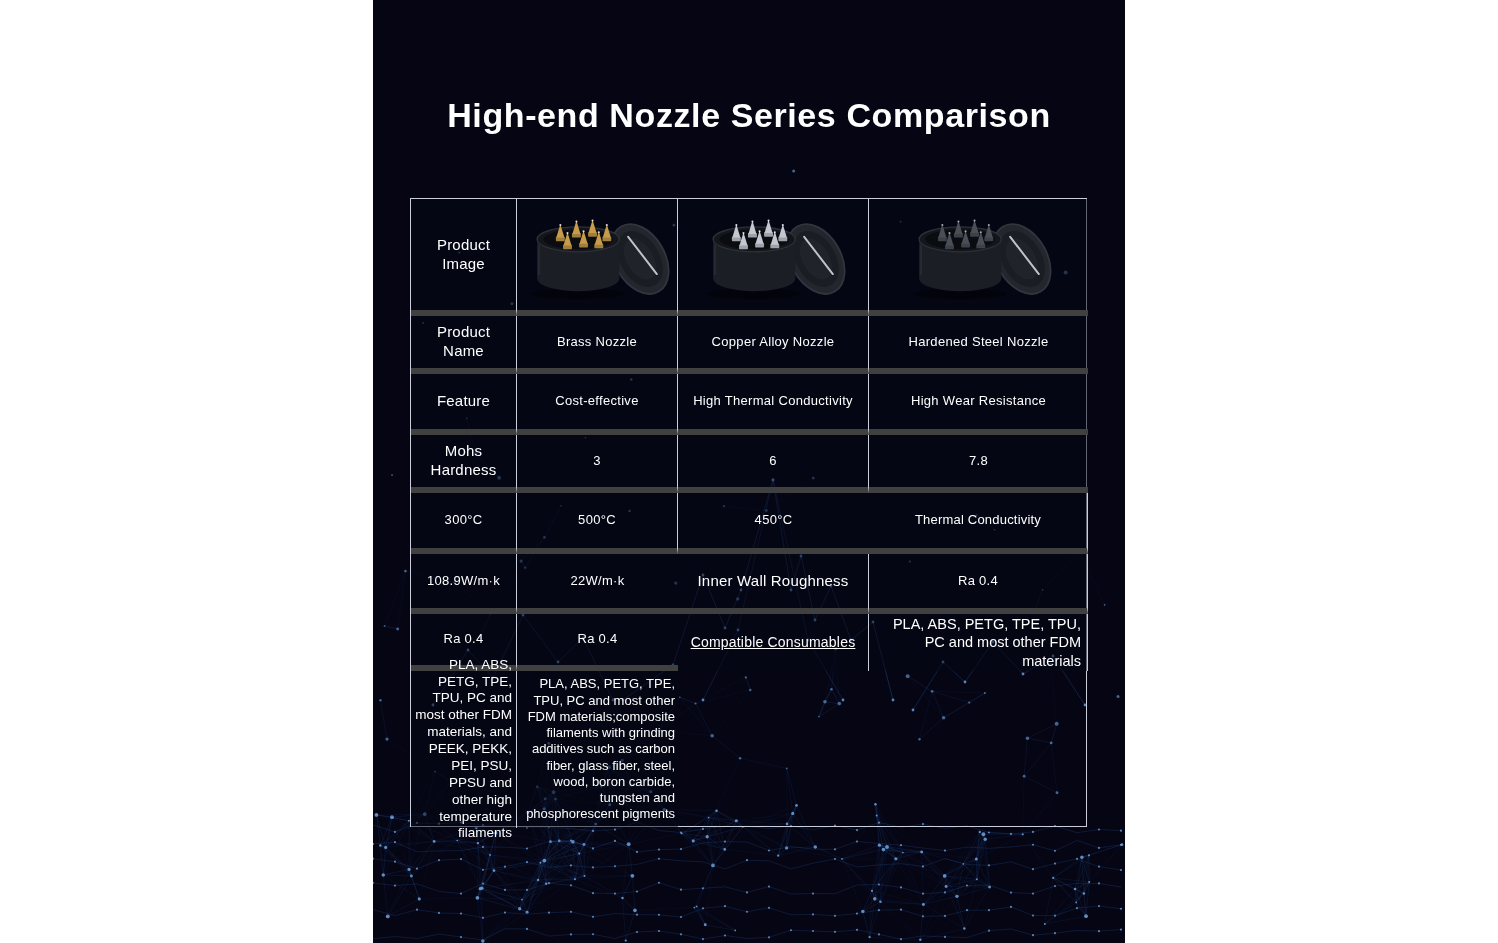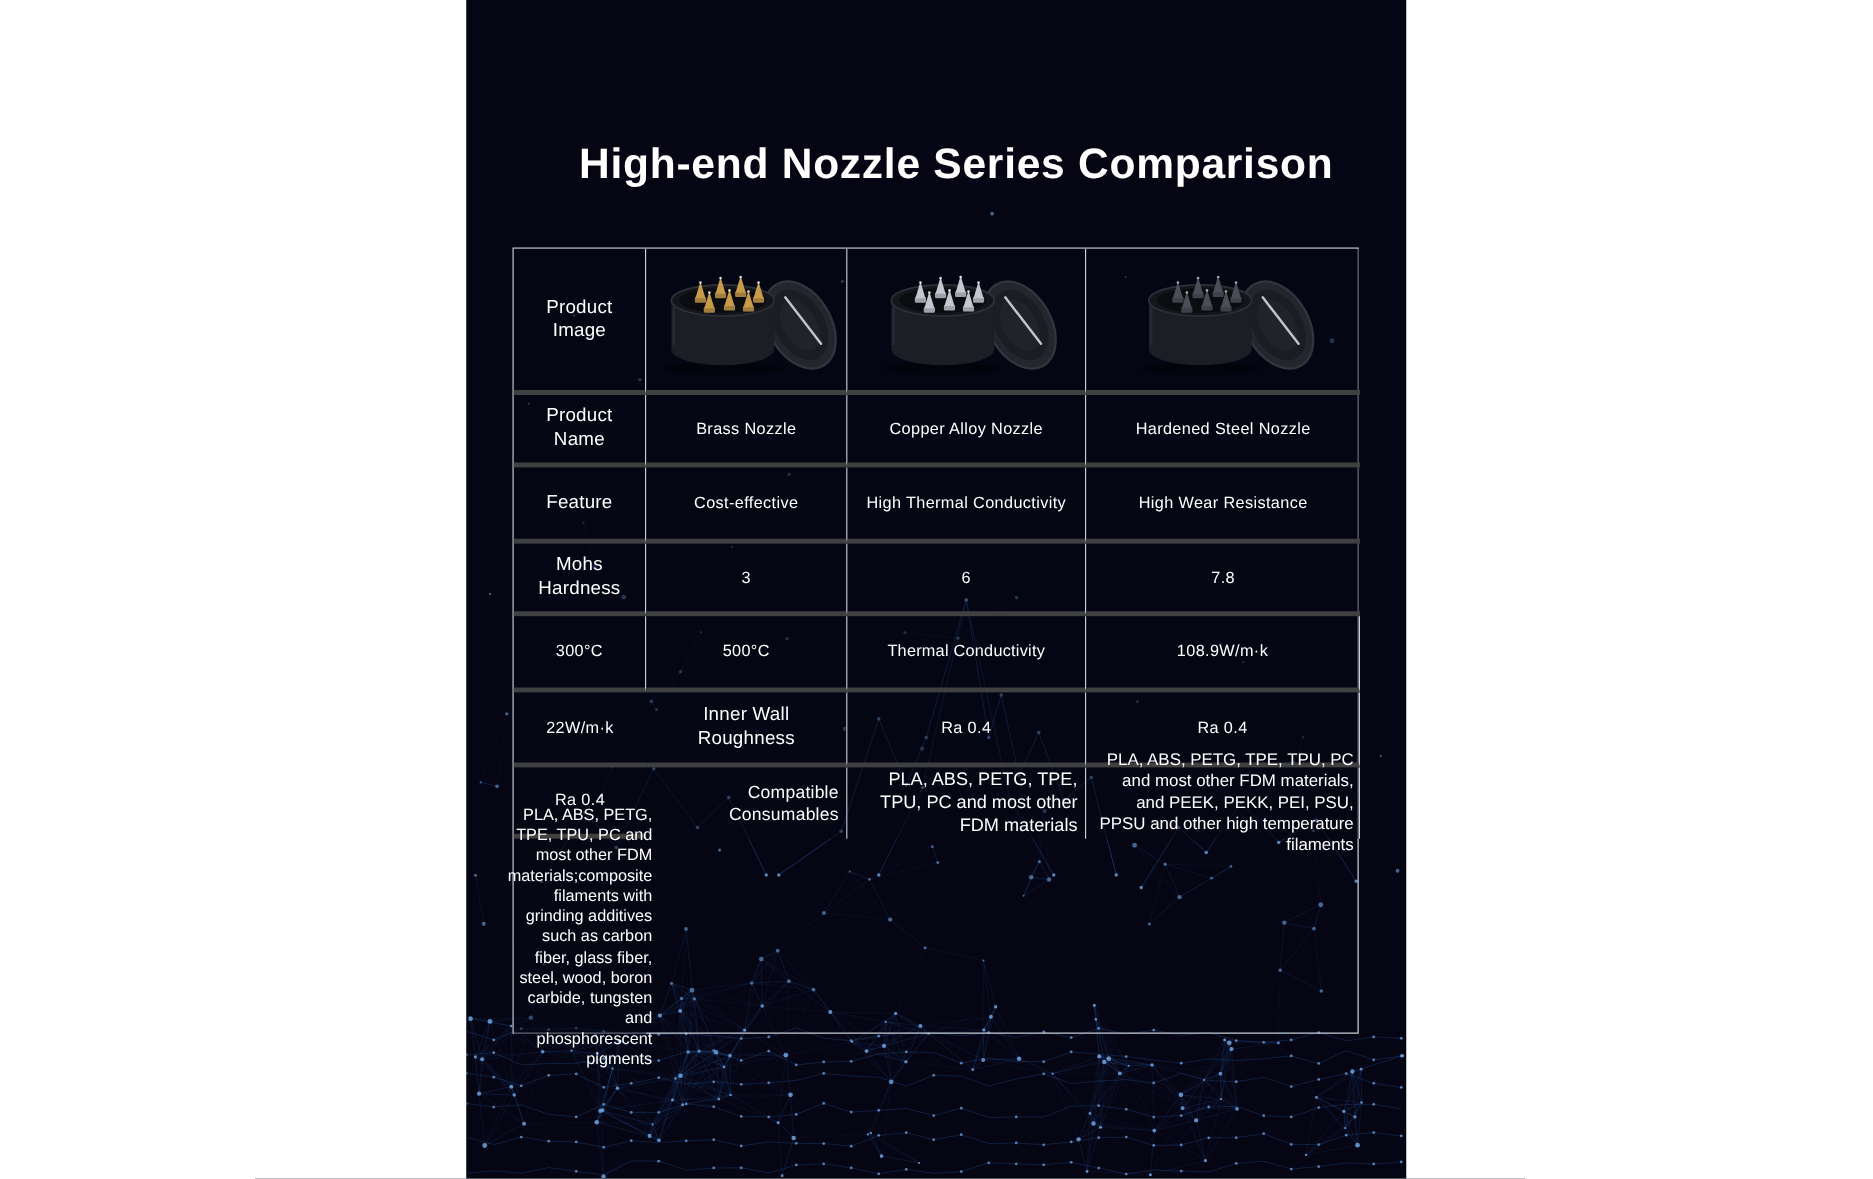--- a/index.html
+++ b/index.html
@@ -7,41 +7,41 @@
     width:1498px;height:943px;background:#ffffff;position:relative;overflow:hidden;
     font-family:"Liberation Sans", sans-serif;
   }
   .stage{
     position:absolute;left:373px;top:0;width:752px;height:943px;
     background:#050514;overflow:hidden;
   }
   #plexus{position:absolute;left:0;top:0;width:752px;height:943px;}
   .title{
     position:absolute;left:0;top:96px;width:752px;text-align:center;
-    color:#ffffff;font-size:34px;font-weight:700;letter-spacing:.6px;margin:16px;
+    color:#ffffff;font-size:34px;font-weight:700;letter-spacing:.6px;margin:0;
   }
   .tbl{
     position:absolute;left:37px;top:198px;width:677px;height:629px;
     display:grid;box-sizing:border-box;
     grid-template-columns:106px 161px 191px 219px;
     grid-template-rows:117px 58px 61px 58px 61px 60px 57px 157px;
     border:1px solid #c9ced8;
   }
   .cell{
     box-sizing:border-box;
-    border-right:1px solid #c9ced8;border-bottom:4px solid #404040;
+    border-right:1px solid #c9ced8;border-bottom:6px solid #404040;
     background:rgba(6,8,22,0.52);
     display:flex;align-items:center;justify-content:center;
     color:#ffffff;text-align:center;padding:2px 6px;line-height:1.25;
   }
   .lastcol{border-right:none;}
   .lastrow{border-bottom:none;text-align:right;}
   .lbl{font-size:15px;font-weight:500;letter-spacing:.2px;}
   .lbl-sm{font-size:13px;}
-  .lbl-md{font-size:14px;}
+  .lbl-md{font-size:14px;text-decoration:underline;}
   .val{font-size:13px;font-weight:500;letter-spacing:.3px;text-align:center;}
   .cons{font-weight:500;}
   .cons-c2{font-size:14.5px;}
   .cons-c3{font-size:13.5px;padding:2px 4px;}
   .cons-c4{font-size:13px;padding:2px 3px;}
   .imgcell{padding:4px;}
   .case{width:152px;height:104px;display:block;}
 </style>
 </head>
 <body>
@@ -1446,20 +1446,21 @@
 
     <div class="cell lbl">
         <span>Mohs Hardness</span>
       </div>
     <div class="cell val">3</div>
     <div class="cell val">6</div>
     <div class="cell val lastcol">7.8</div>
 
     <div class="cell val">300°C</div>
     <div class="cell val">500°C</div>
+    <div class="cell val lastcol">450°C</div>
 
     <div class="cell lbl lbl-sm">
         <span>Thermal Conductivity</span>
       </div>
     <div class="cell val">108.9W/m·k</div>
     <div class="cell val lastcol">22W/m·k</div>
 
     <div class="cell lbl">
         <span>Inner Wall Roughness</span>
       </div>

